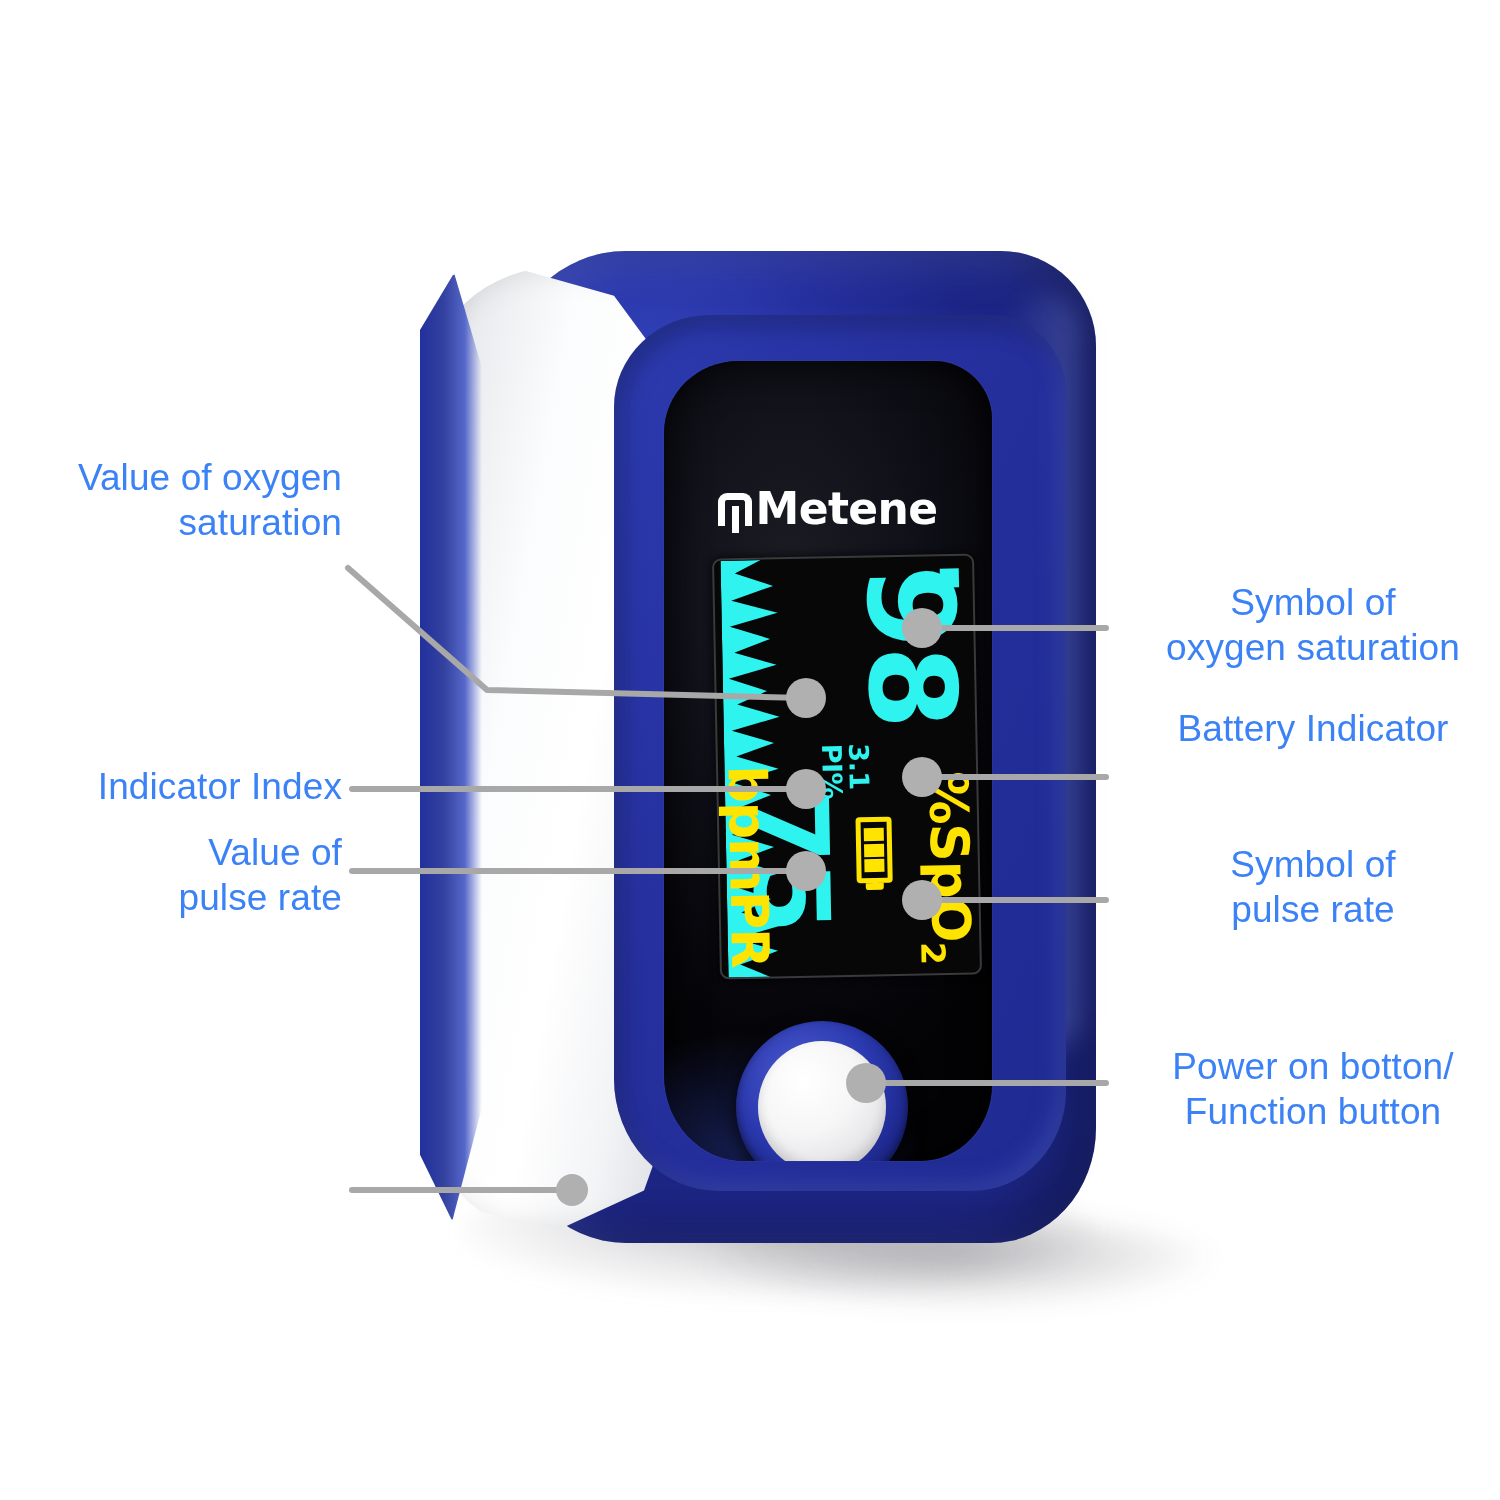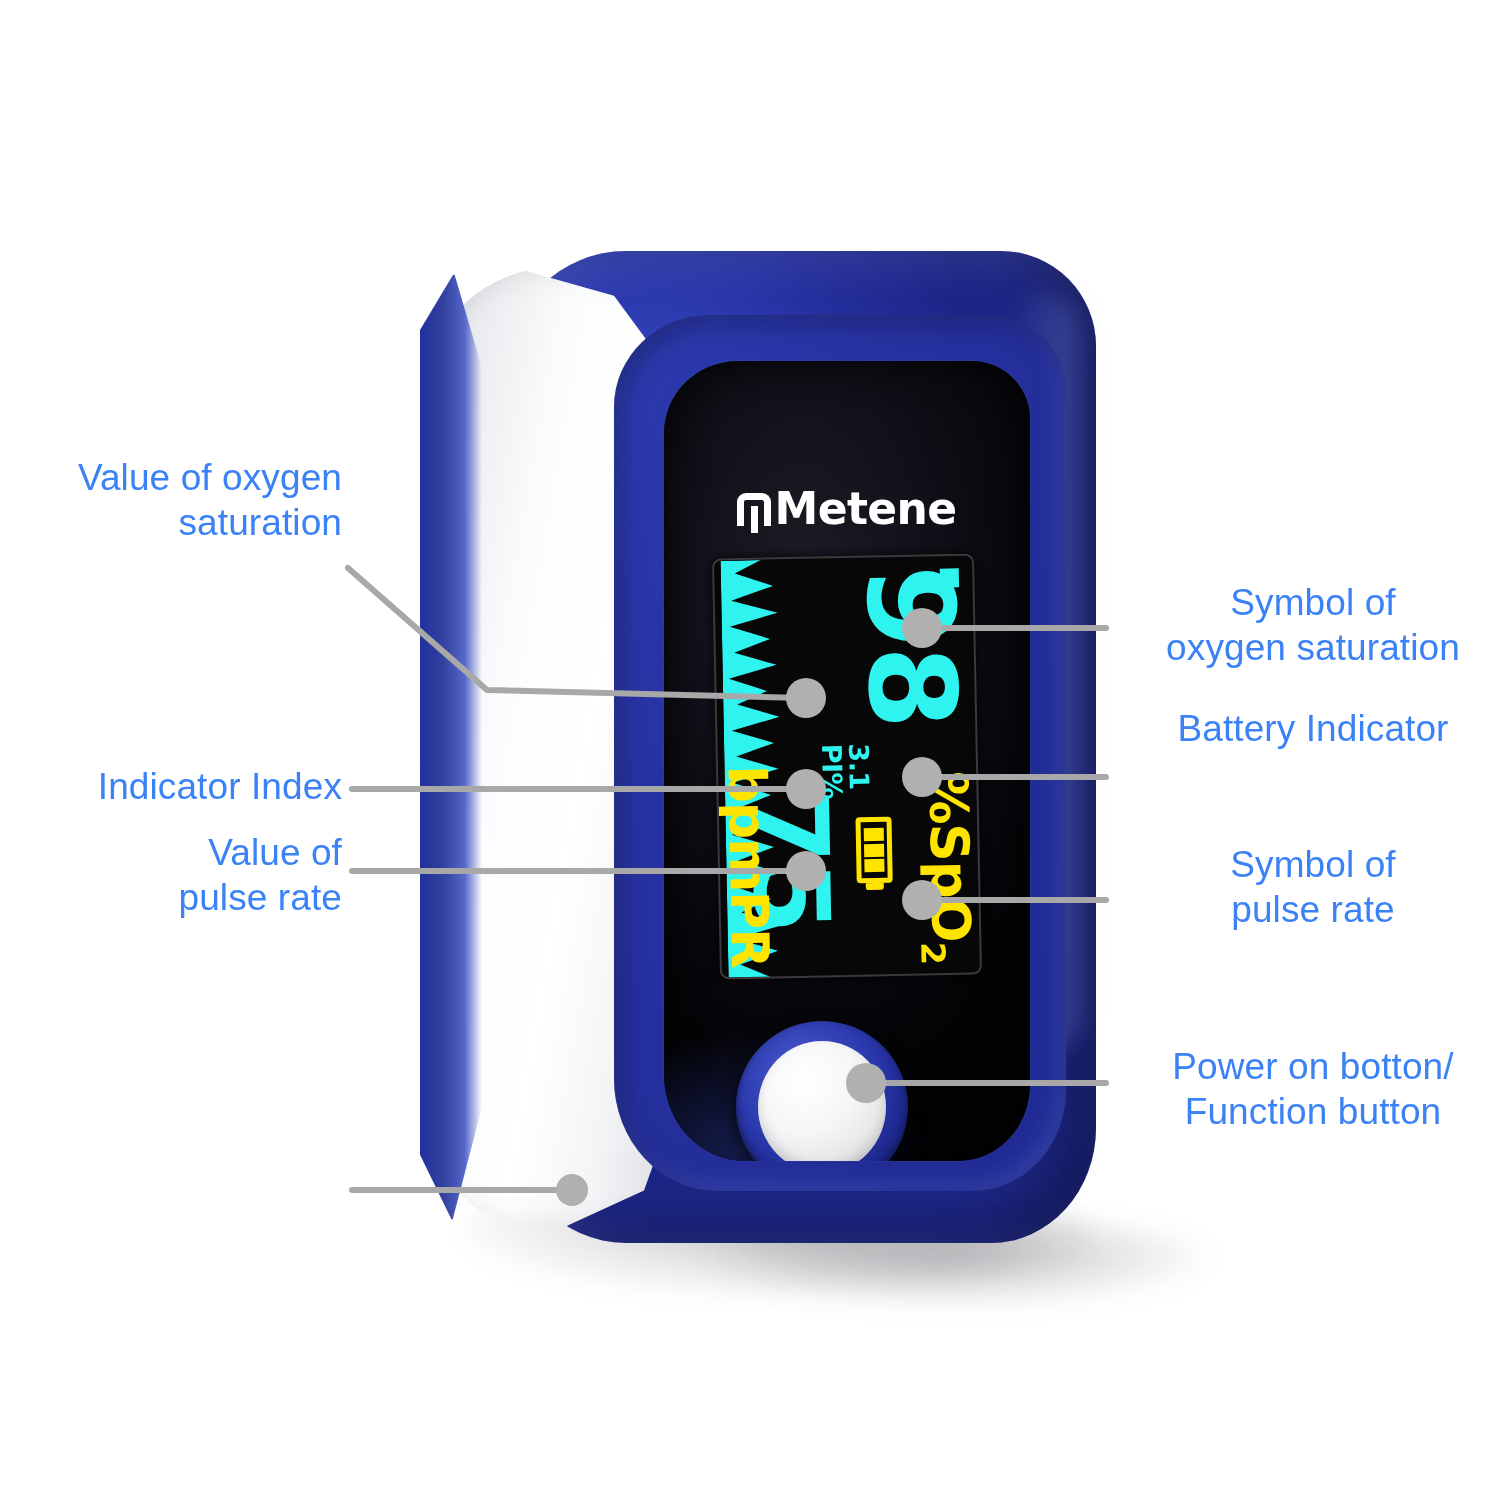--- a/index.html
+++ b/index.html
@@ -111,21 +111,21 @@
     background: linear-gradient(115deg, #2c3bb0 0%, #26309e 40%, #1f2a92 100%);
     box-shadow: inset 6px 8px 26px rgba(0,0,0,0.28),
                 inset -8px -8px 22px rgba(90,110,210,0.35);
   }
 
   
   .faceplate {
     position: absolute;
     left: 266px;
     top: 118px;
-    width: 366px;
+    width: 328px;
     height: 800px;
     border-radius: 74px 58px 72px 80px / 72px 58px 76px 86px;
     background:
       radial-gradient(ellipse 300px 520px at 38% 28%, #1b1c24 0%, #101119 40%, #07070c 78%, #030305 100%);
     box-shadow: inset 0 0 40px rgba(0,0,0,0.9),
                 0 0 2px rgba(70,90,180,0.6);
     overflow: hidden;
   }
   
   .faceplate::before {

